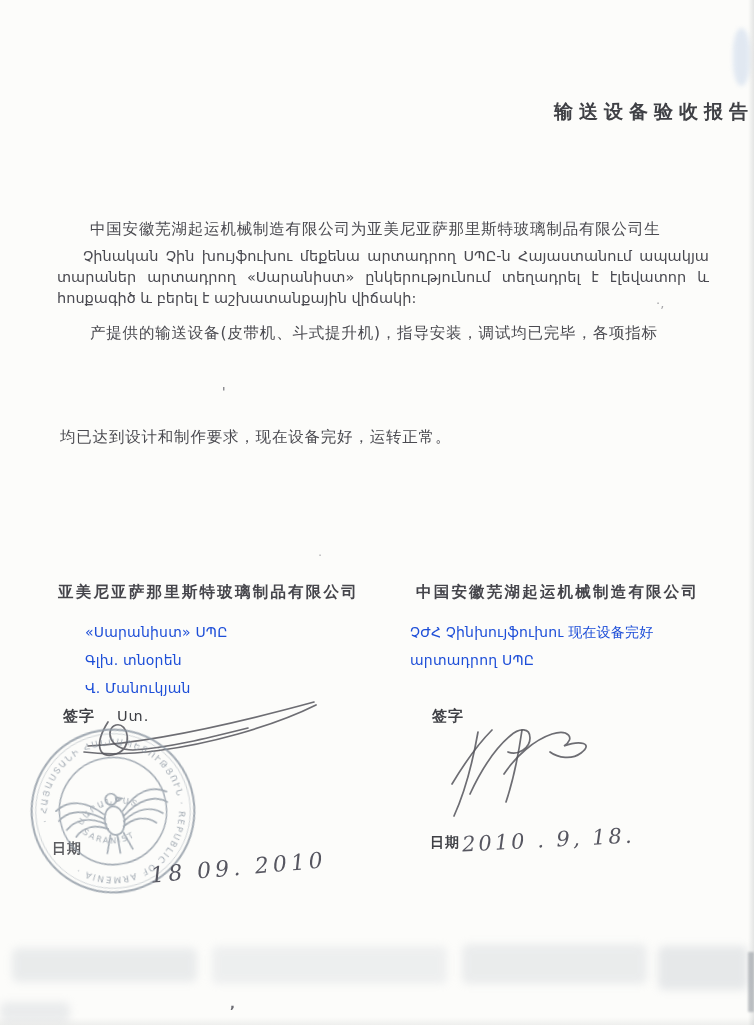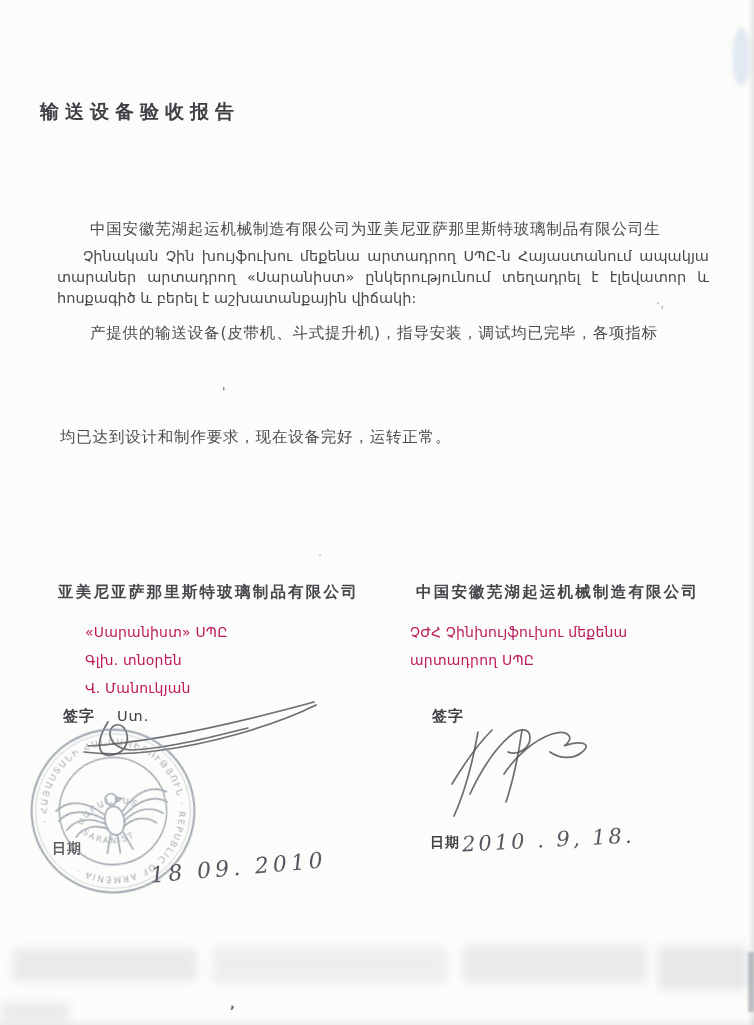--- a/index.html
+++ b/index.html
@@ -14,42 +14,42 @@
   }
   
   .edge-right{position:absolute;right:0;top:0;width:6px;height:100%;
     background:linear-gradient(to left, rgba(120,125,130,.18), rgba(120,125,130,0));}
   .edge-bottom{position:absolute;left:0;bottom:0;width:100%;height:8px;
     background:linear-gradient(to top, rgba(120,125,130,.10), rgba(120,125,130,0));}
 
   .abs{position:absolute;}
 
   .doc-title{
-    left:0;top:99px;width:100%;text-align:left;
+    left:0;top:99px;width:100%;text-align:right;
     font-size:19px;font-weight:600;letter-spacing:6px;color:#3f4045;
     text-indent:40px; 
     filter:blur(.2px);
   }
   .para-cn{
     left:60px;width:638px;
     font-size:15.5px;line-height:22px;letter-spacing:.8px;color:#4a4a50;
     text-indent:30px;filter:blur(.15px);
   }
   .para-hy{
     left:57px;top:246px;width:652px;
     font-size:14.5px;line-height:21px;color:#494950;
     text-align:justify;text-indent:26px;filter:blur(.15px);
   }
   .p1{top:218px;} .p3{top:322px;} .p4{top:426px;text-indent:0;}
 
   .company-row{top:582px;font-size:15.5px;letter-spacing:2.2px;color:#45454b;filter:blur(.15px);font-weight:bold;}
   .company-left{left:58px;}
   .company-right{left:384px;margin-left:32px;}
 
-  .detail{font-size:14px;color:#be185d;letter-spacing:.2px;filter:blur(.15px);}
+  .detail{font-size:14px;color:#1d4ed8;letter-spacing:.2px;filter:blur(.15px);}
   .dl1{left:85px;top:624px;} .dl2{left:85px;top:652px;} .dl3{left:85px;top:680px;}
   .dr1{left:410px;top:624px;} .dr2{left:410px;top:652px;}
 
   .sign-label{font-size:15px;font-weight:600;color:#3f4045;letter-spacing:1px;filter:blur(.15px);}
   .sign-left-label{left:63px;top:707px;}
   .sign-left-note{left:117px;top:708px;font-weight:400;font-size:14.5px;}
   .sign-right-label{left:432px;top:707px;}
   .date-label{font-size:14px;font-weight:600;color:#3f4045;letter-spacing:1px;}
   .date-left-label{left:52px;top:840px;opacity:.85;}
   .date-right-label{left:430px;top:834px;}
@@ -97,21 +97,21 @@
   <div class="abs para-cn p4">均已达到设计和制作要求，现在设备完好，运转正常。</div>
   <div class="abs para-cn p3">产提供的输送设备(皮带机、斗式提升机)，指导安装，调试均已完毕，各项指标</div>
 
   <div class="abs company-row company-left">亚美尼亚萨那里斯特玻璃制品有限公司</div>
   <div class="abs company-row company-right">中国安徽芜湖起运机械制造有限公司</div>
 
   <div class="abs detail dl1">«Սարանիստ» ՍՊԸ</div>
   <div class="abs detail dl2">Գլխ. տնօրեն</div>
   <div class="abs detail dl3">Վ. Մանուկյան</div>
 
-  <div class="abs detail dr1">ՉԺՀ Չինխույֆուխու մեքենա</div>
+  <div class="abs detail dr1">ՉԺՀ Չինխույֆուխու 现在设备完好</div>
   <div class="abs detail dr2">արտադրող ՍՊԸ</div>
 
   <div class="abs sign-label sign-left-label">签字</div>
   <div class="abs sign-label sign-left-note">Ստ.</div>
   <div class="abs sign-label sign-right-label">签字</div>
 
   <svg class="abs sig-svg sig-left" width="245" height="85">
     <path class="sig-stroke" d="M30,32 C16,54 20,70 38,64 C56,58 50,32 38,35 C27,38 30,60 55,60 C90,58 130,48 170,38"></path>
     <path class="sig-stroke" d="M6,62 C50,68 110,58 160,44 C195,34 220,24 238,15"></path>
     <path class="sig-stroke" d="M10,56 C80,52 170,30 236,12"></path>

